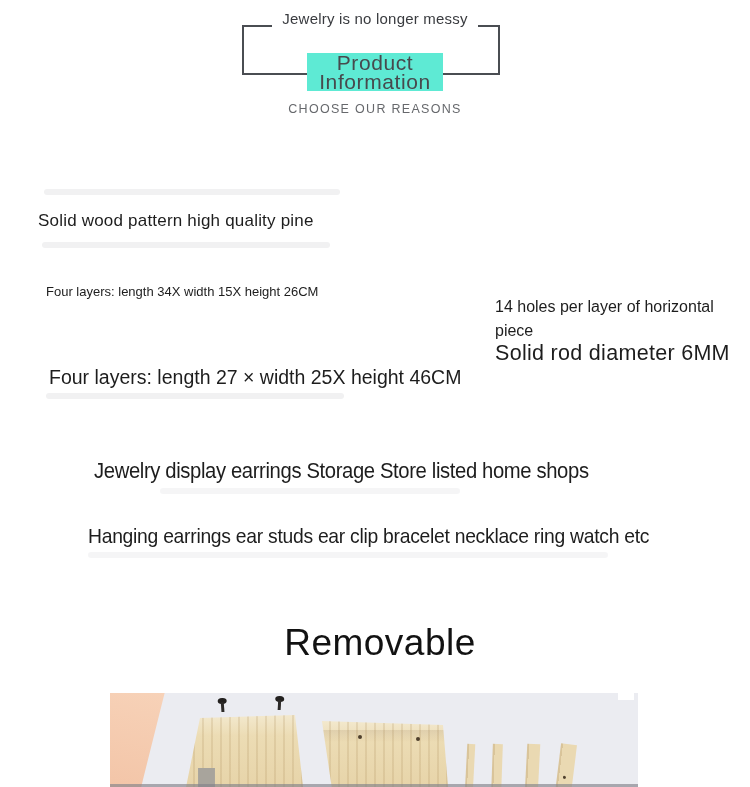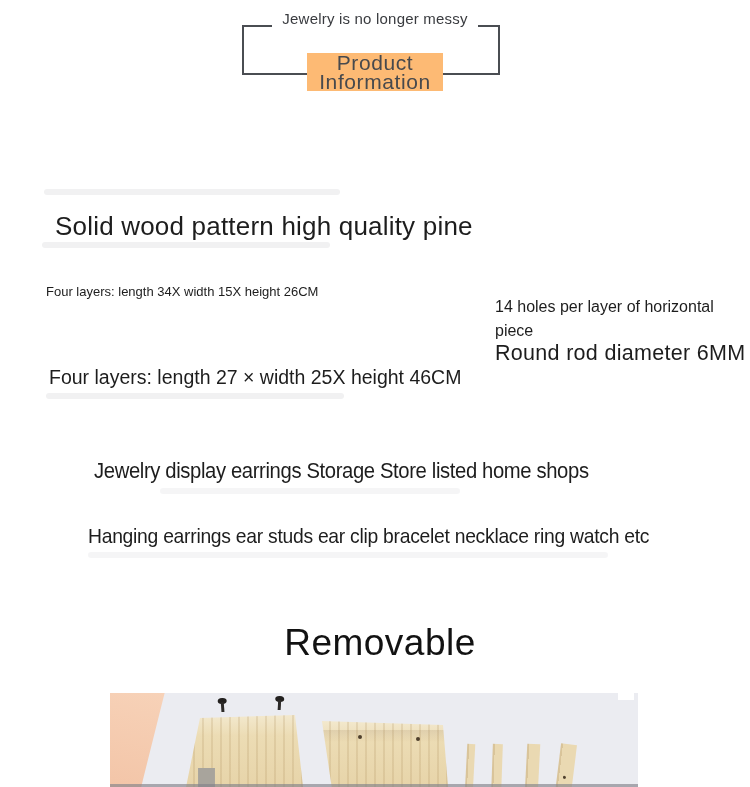--- a/index.html
+++ b/index.html
@@ -7,29 +7,29 @@
               font-family:"Liberation Sans", sans-serif; color:#1d1d1d; }
   .page { position:relative; width:750px; height:787px; background:#fff; }
 
   
   .frame { position:absolute; left:242px; top:25px; width:258px; height:50px;
            border:2px solid #4a4d52; }
   .tagline-row { position:absolute; left:0; top:10px; width:750px; text-align:center; z-index:2; }
   .tagline { display:inline-block; background:#fff; padding:0 10px; font-size:15px;
              color:#393b3f; letter-spacing:0.2px; }
   .title-block { position:absolute; left:0; top:53px; width:750px; text-align:center; z-index:2; }
-  .title-inner { display:inline-block; background:#fdba74; padding:0 12px; color:#47494d; }
+  .title-inner { display:inline-block; background:#5eead4; padding:0 12px; color:#47494d; }
   .title-line { font-size:21px; line-height:19px; letter-spacing:0.6px; }
   .subtitle { position:absolute; left:0; top:102px; width:750px; text-align:center;
               font-size:12.5px; letter-spacing:1.3px; color:#66686c; }
 
   
   .txt { position:absolute; white-space:nowrap; color:#1d1d1d; }
   .desc1 { left:44px; top:159px; font-size:21px; letter-spacing:0.2px; }
-  .desc2 { left:55px; top:211px; font-size:26px; letter-spacing:0.2px; }
+  .desc2 { left:38px; top:211px; font-size:17px; letter-spacing:0.2px; }
   .spec1 { left:46px; top:284px; font-size:13px; }
   .spec2 { left:46px; top:323px; font-size:21px; }
   .spec3 { left:49px; top:366px; font-size:19.5px; }
   .spec-r1 { position:absolute; left:495px; top:295px; width:256px; font-size:16px;
              line-height:24px; color:#1d1d1d; white-space:normal; }
   .spec-r2 { left:495px; top:341px; font-size:21.5px; letter-spacing:0.3px; }
   .use1 { left:94px; top:458px; font-size:22px; letter-spacing:-0.4px;
           transform:scaleX(0.92); transform-origin:left center; }
   .use2 { left:88px; top:524px; font-size:21px; letter-spacing:-0.3px;
           transform:scaleX(0.92); transform-origin:left center; }
@@ -76,31 +76,32 @@
   <div class="frame"></div>
   <div class="tagline-row">
     <span class="tagline">Jewelry is no longer messy</span>
   </div>
   <div class="title-block">
     <div class="title-inner">
       <div class="title-line">Product</div>
       <div class="title-line">Information</div>
     </div>
   </div>
+  <div class="subtitle">CHOOSE OUR REASONS</div>
 
   <div class="ghost" style="left:44px;top:189px;width:296px;"></div>
   <div class="txt desc2">Solid wood pattern high quality pine</div>
   <div class="ghost" style="left:42px;top:242px;width:288px;"></div>
 
   <div class="txt spec1">Four layers: length 34X width 15X height 26CM</div>
   <div class="txt spec3">Four layers: length 27 × width 25X height 46CM</div>
   <div class="ghost" style="left:46px;top:393px;width:298px;"></div>
 
   <div class="spec-r1">14 holes per layer of horizontal piece</div>
-  <div class="txt spec-r2">Round rod diameter 6MM</div>
+  <div class="txt spec-r2">Solid rod diameter 6MM</div>
 
   <div class="txt use1">Jewelry display earrings Storage Store listed home shops</div>
   <div class="ghost" style="left:160px;top:488px;width:300px;opacity:.7;"></div>
   <div class="txt use2">Hanging earrings ear studs ear clip bracelet necklace ring watch etc</div>
   <div class="ghost" style="left:88px;top:552px;width:520px;opacity:.7;"></div>
 
   <div class="feature-title">Removable</div>
 
   <div class="photo">
     <div class="peach-band"></div>

